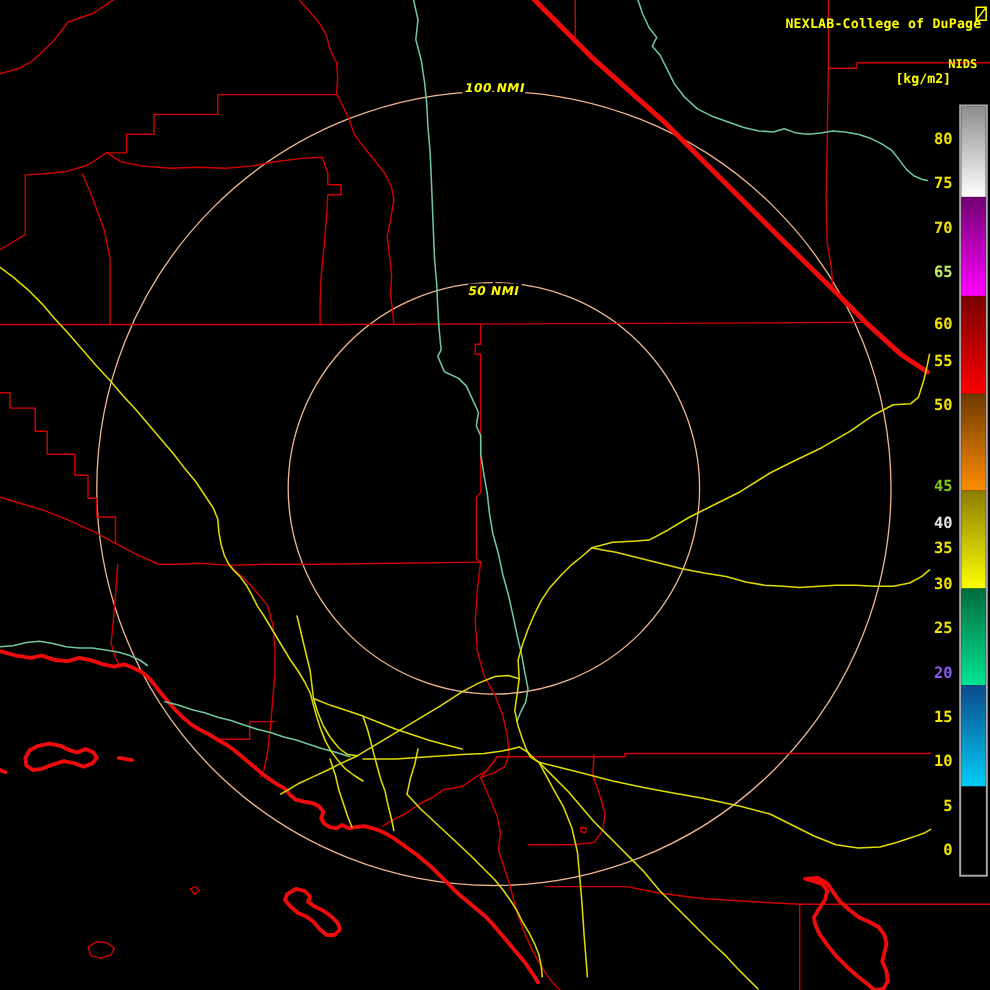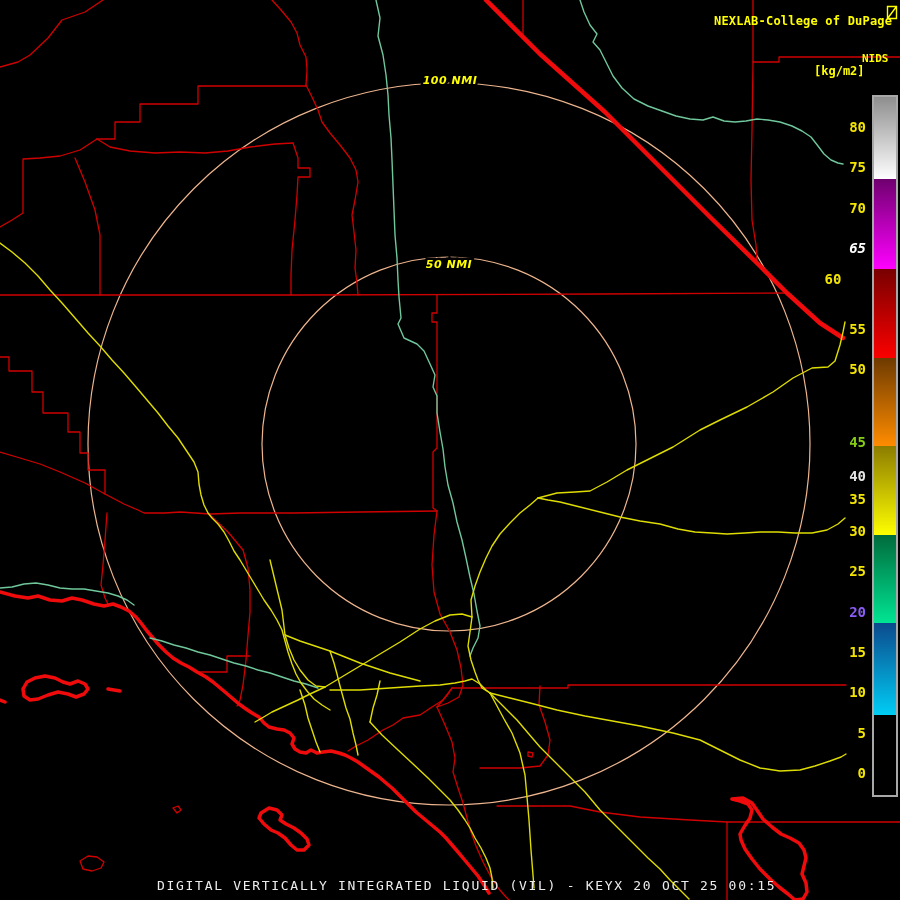--- a/index.html
+++ b/index.html
@@ -101,27 +101,26 @@
       <div class="cb-seg" style="top: 0px; height: 81.5575px; background: linear-gradient(rgb(142, 142, 142), rgb(255, 255, 255));"></div>
       <div class="cb-seg" style="top: 81.5575px; height: 90.44px; background: linear-gradient(rgb(111, 0, 111), rgb(255, 0, 255));"></div>
       <div class="cb-seg" style="top: 171.998px; height: 88.825px; background: linear-gradient(rgb(120, 0, 0), rgb(251, 0, 0));"></div>
       <div class="cb-seg" style="top: 260.822px; height: 88.0175px; background: linear-gradient(rgb(109, 58, 0), rgb(255, 140, 0));"></div>
       <div class="cb-seg" style="top: 348.84px; height: 88.825px; background: linear-gradient(rgb(140, 124, 0), rgb(255, 255, 0));"></div>
       <div class="cb-seg" style="top: 437.665px; height: 88.0175px; background: linear-gradient(rgb(0, 107, 60), rgb(0, 229, 147));"></div>
       <div class="cb-seg" style="top: 525.683px; height: 92.055px; background: linear-gradient(rgb(11, 74, 140), rgb(0, 205, 245));"></div>
       <div class="cb-seg" style="top: 617.737px; height: 79.9425px; background: linear-gradient(rgb(0, 0, 0), rgb(0, 0, 0));"></div>
     </div>
 
-  <div class="ovl" id="caption">DIGITAL VERTICALLY INTEGRATED LIQUID (VIL) - KEYX 20 OCT 25 00:15</div>
 
 <div class="cb-tick" style="top: 119px; color: rgb(242, 228, 0);">80</div>
     <div class="cb-tick" style="top: 159.375px; color: rgb(242, 228, 0);">75</div>
     <div class="cb-tick" style="top: 199.75px; color: rgb(242, 228, 0);">70</div>
-    <div class="cb-tick" style="top: 240.125px; color: #ffffff; font-style: italic;">65</div>
-    <div class="cb-tick" style="top: 271px; color: rgb(242, 228, 0); text-align: center;">60</div>
+    <div class="cb-tick" style="top: 240.125px; color: #bef264;">65</div>
+    <div class="cb-tick" style="top: 287px; color: rgb(242, 228, 0);">60</div>
     <div class="cb-tick" style="top: 320.875px; color: rgb(242, 228, 0);">55</div>
     <div class="cb-tick" style="top: 361.25px; color: rgb(242, 228, 0);">50</div>
     <div class="cb-tick" style="top: 401.625px; color: #84cc16; margin-top: 32px;">45</div>
     <div class="cb-tick" style="top: 468px; color: #e5e5e5;">40</div>
     <div class="cb-tick" style="top: 491px; color: rgb(242, 228, 0);">35</div>
     <div class="cb-tick" style="top: 522.75px; color: rgb(242, 228, 0);">30</div>
     <div class="cb-tick" style="top: 563.125px; color: rgb(242, 228, 0);">25</div>
     <div class="cb-tick" style="top: 603.5px; color: #8b5cf6;">20</div>
     <div class="cb-tick" style="top: 643.875px; color: rgb(242, 228, 0);">15</div>
     <div class="cb-tick" style="top: 684.25px; color: rgb(242, 228, 0);">10</div>

